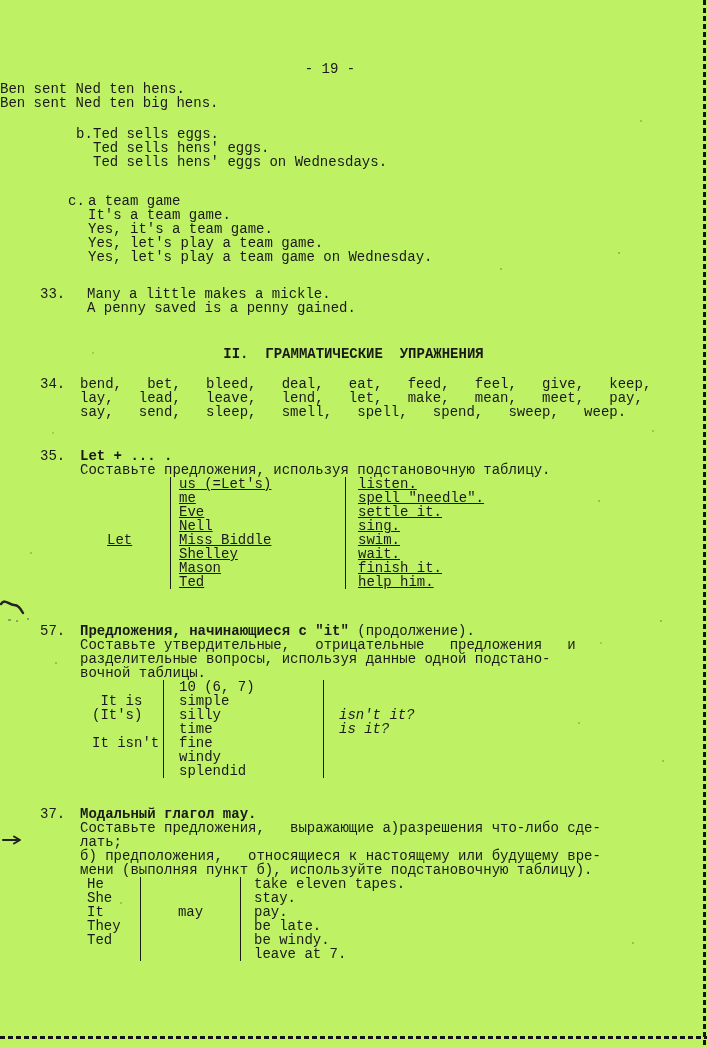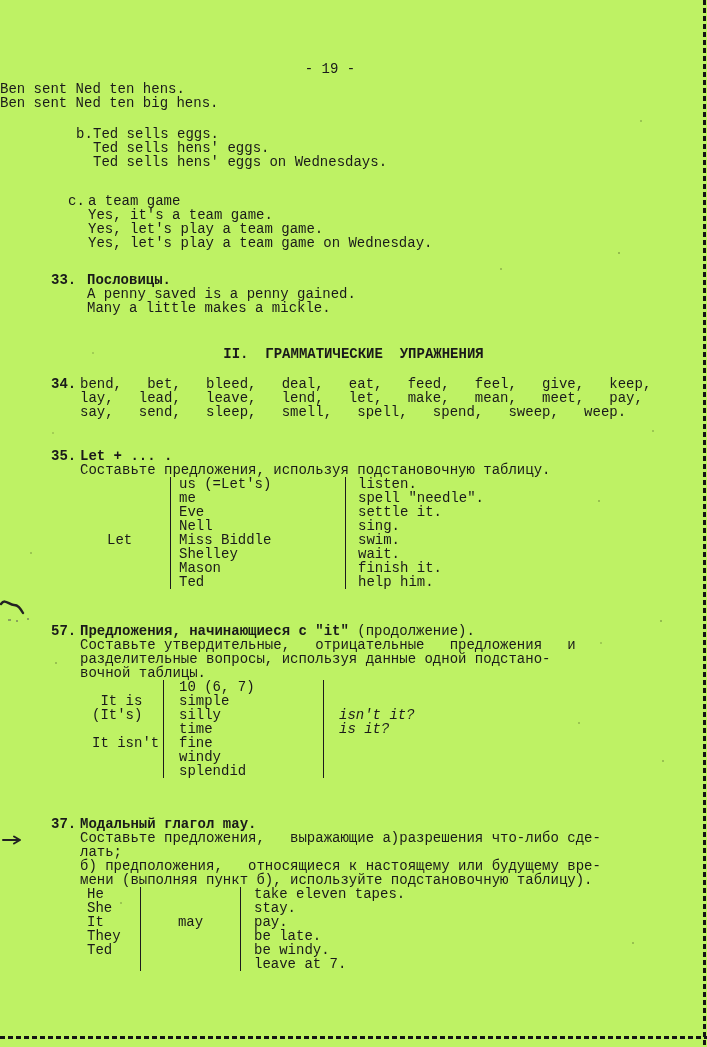--- a/index.html
+++ b/index.html
@@ -18,30 +18,30 @@
   .b{font-weight:bold;}
   .pagenum{padding-top:62px;width:660px;text-align:center;}
   .example-a{margin-top:6px;}
   .sub{position:relative;}
   .sub .lbl{position:absolute;}
   .block-b{margin-top:17px;padding-left:93px;}
   .block-b .lbl{left:76px;}
   .block-c{margin-top:25px;padding-left:88px;}
   .block-c .lbl{left:68px;}
   .item{position:relative;padding-left:80px;}
-  .item .num{position:absolute;left:51px;font-weight:bold;white-space:pre;}
+  .item .num{position:absolute;left:40px;font-weight:normal;white-space:pre;}
   .item33{margin-top:23px;padding-left:87px;}
   .heading{margin-top:32px;width:707px;text-align:center;font-weight:bold;white-space:pre;}
   .item34{margin-top:16px;}
   .item35{margin-top:30px;}
   .item36{margin-top:35px;}
-  .item37{margin-top:39px;}
+  .item37{margin-top:29px;}
   .tbl .row{display:flex;height:14px;}
   .tbl .c0,.tbl .c1,.tbl .c2{white-space:pre;box-sizing:border-box;}
-  .t35{margin-left:78px;}
+  .t35{margin-left:78px;text-decoration:underline;}
   .t35 .c0{width:92px;padding-left:29px;}
   .t35 .c1{width:175px;border-left:1.6px solid #1c1c1c;padding-left:8px;}
   .t35 .c2{border-left:1.6px solid #1c1c1c;padding-left:12px;}
   .t36{margin-left:78px;}
   .t36 .c0{width:85px;padding-left:14px;}
   .t36 .c1{width:160px;border-left:1.6px solid #1c1c1c;padding-left:15px;}
   .t36 .c2{border-left:1.6px solid #1c1c1c;padding-left:15px;font-style:italic;}
   .t37{margin-left:87px;}
   .t37 .c0{width:53px;}
   .t37 .c1{width:100px;border-left:1.6px solid #1c1c1c;text-align:center;}
@@ -76,30 +76,30 @@
   <div class="sub block-b">
     <span class="lbl">b.</span>
     <div class="line">Ted sells eggs.</div>
     <div class="line">Ted sells hens' eggs.</div>
     <div class="line">Ted sells hens' eggs on Wednesdays.</div>
   </div>
 
   <div class="sub block-c">
     <span class="lbl">c.</span>
     <div class="line">a team game</div>
+    <div class="line">It's a team game.</div>
     <div class="line">Yes, it's a team game.</div>
     <div class="line">Yes, let's play a team game.</div>
     <div class="line">Yes, let's play a team game on Wednesday.</div>
   </div>
 
   <div class="item item33">
     <span class="num">33.</span>
-    <div class="line b">Пословицы.</div>
+    <div class="line">Many a little makes a mickle.</div>
     <div class="line">A penny saved is a penny gained.</div>
-    <div class="line">Many a little makes a mickle.</div>
   </div>
 
   <div class="heading">II.  ГРАММАТИЧЕСКИЕ  УПРАЖНЕНИЯ</div>
 
   <div class="item item34">
     <span class="num">34.</span>
     <div class="line">bend,   bet,   bleed,   deal,   eat,   feed,   feel,   give,   keep,</div>
     <div class="line">lay,   lead,   leave,   lend,   let,   make,   mean,   meet,   pay,</div>
     <div class="line">say,   send,   sleep,   smell,   spell,   spend,   sweep,   weep.</div>
   </div>

